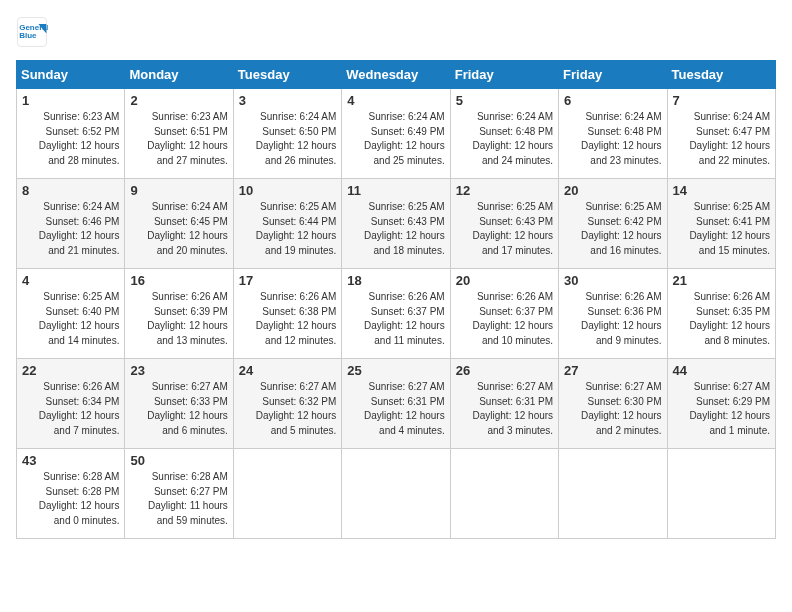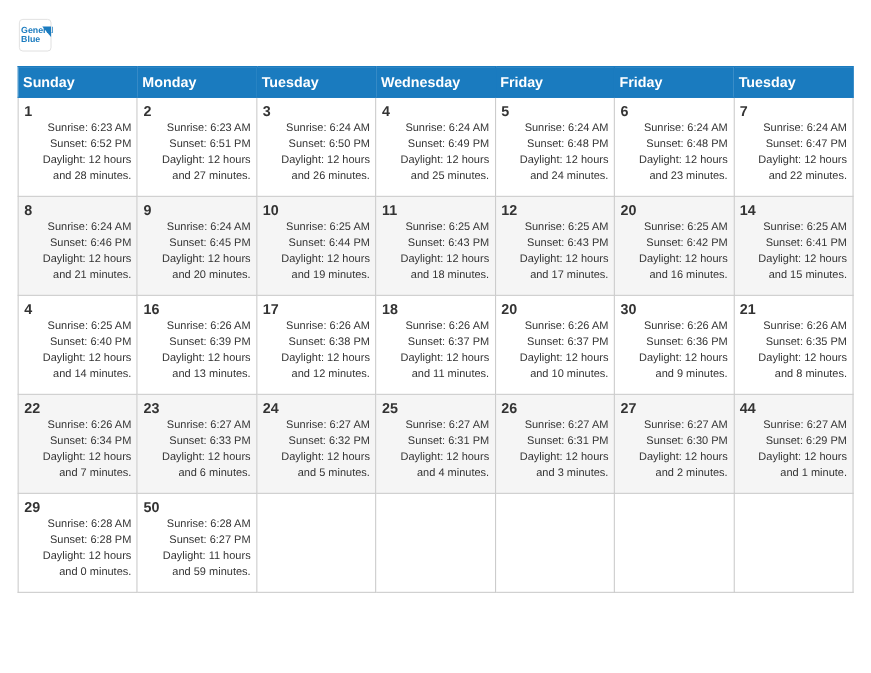--- a/index.html
+++ b/index.html
@@ -242,21 +242,21 @@
           <span class="day-num">27</span>
           <div class="day-info">Sunrise: 6:27 AM<br>Sunset: 6:30 PM<br>Daylight: 12 hours and 2 minutes.</div>
         </td>
         <td>
           <span class="day-num">44</span>
           <div class="day-info">Sunrise: 6:27 AM<br>Sunset: 6:29 PM<br>Daylight: 12 hours and 1 minute.</div>
         </td>
       </tr>
       <tr>
         <td>
-          <span class="day-num">29</span>
+          <span class="day-num">43</span>
           <div class="day-info">Sunrise: 6:28 AM<br>Sunset: 6:28 PM<br>Daylight: 12 hours and 0 minutes.</div>
         </td>
         <td>
           <span class="day-num">50</span>
           <div class="day-info">Sunrise: 6:28 AM<br>Sunset: 6:27 PM<br>Daylight: 11 hours and 59 minutes.</div>
         </td>
         <td class="empty"></td>
         <td class="empty"></td>
         <td class="empty"></td>
         <td class="empty"></td>

